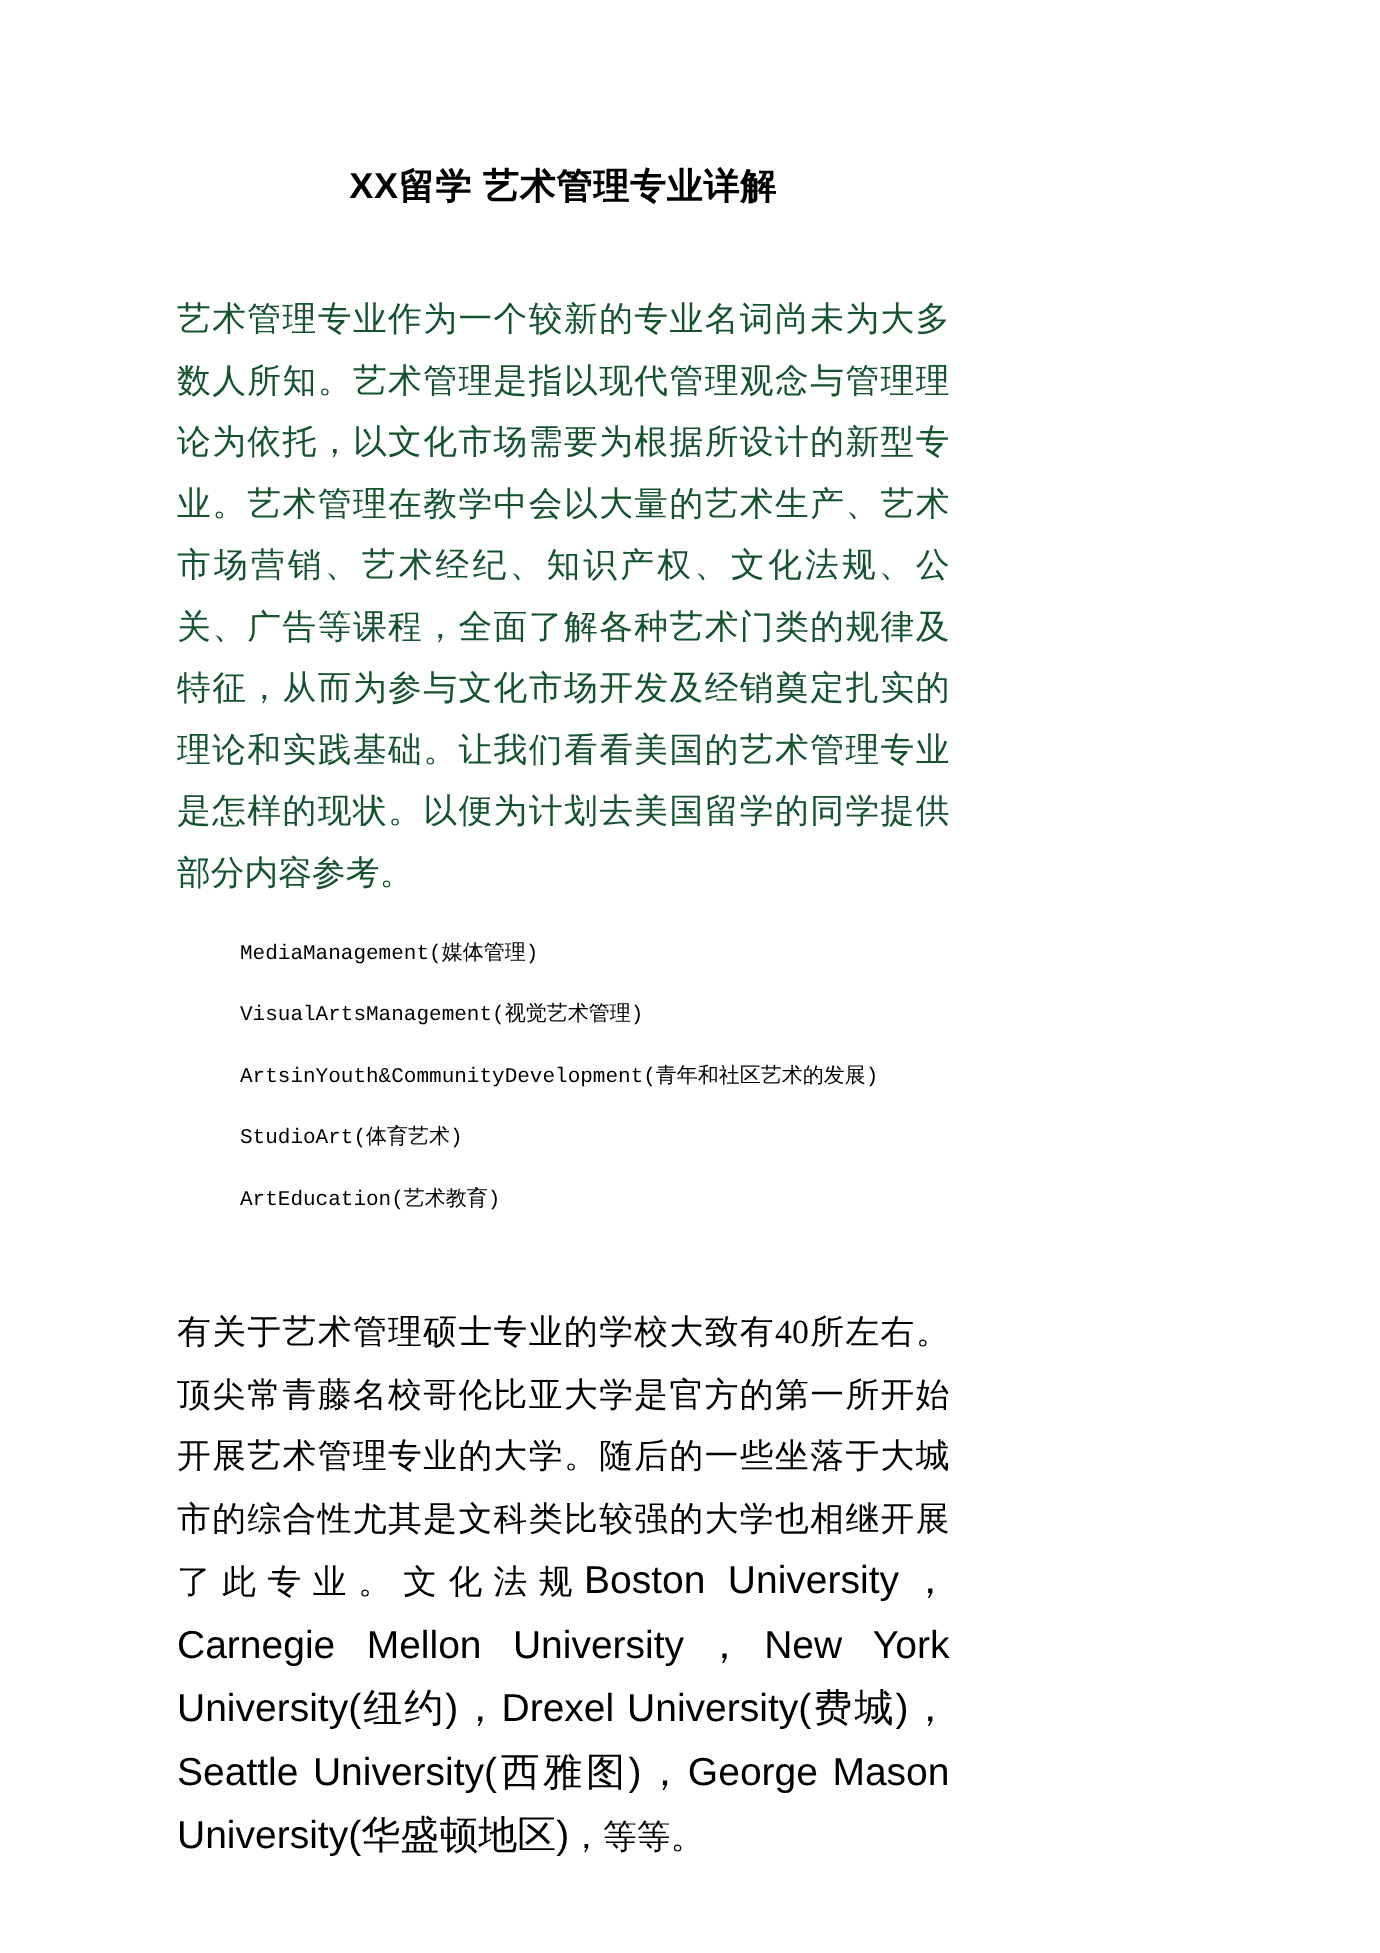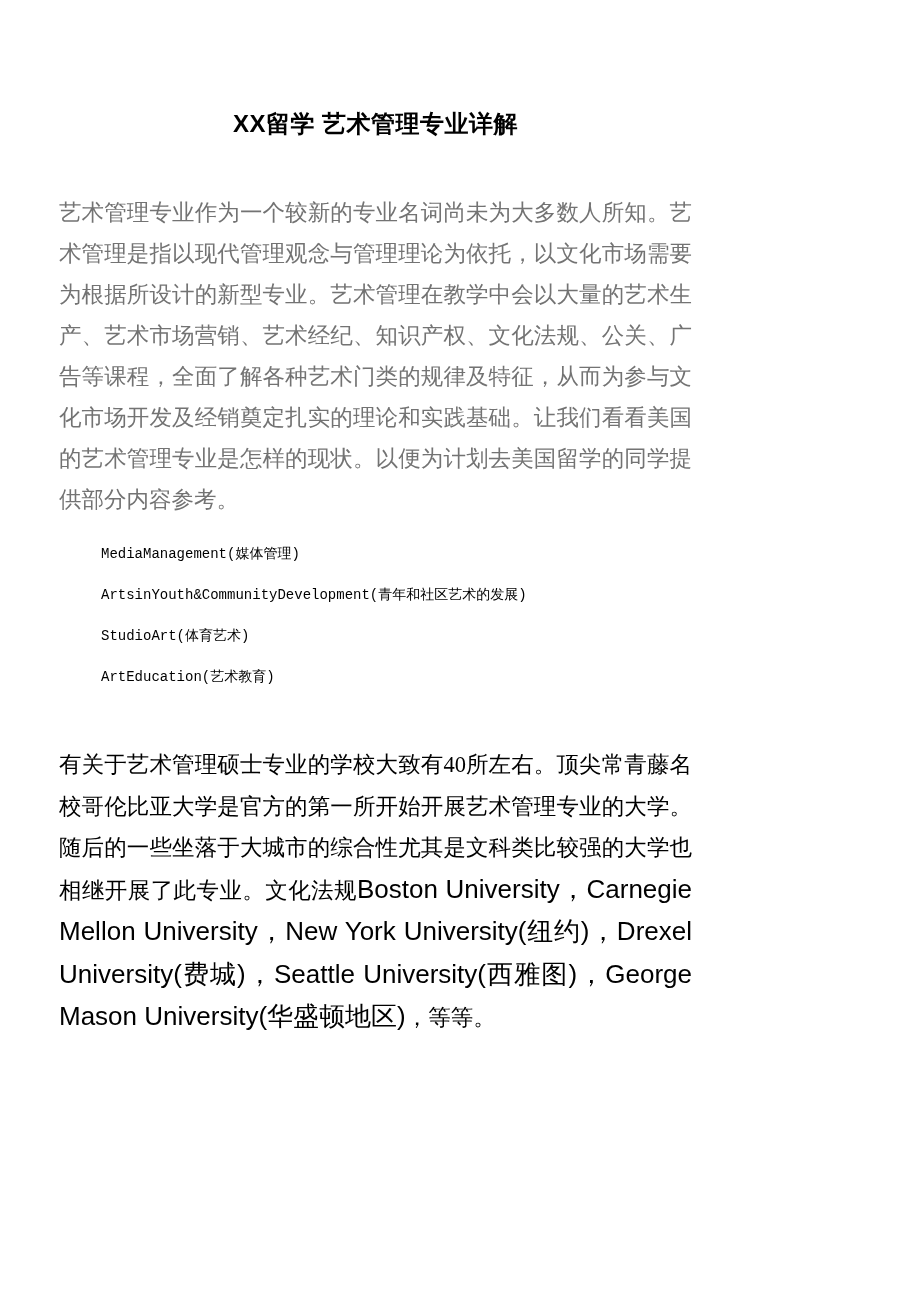--- a/index.html
+++ b/index.html
@@ -12,41 +12,41 @@
     height: 1302px;
     font-family: "Liberation Serif", serif;
     color: #000000;
     overflow: hidden;
   }
   .page {
     position: relative;
     width: 751px;
     height: 1302px;
     box-sizing: border-box;
-    padding: 0 59px;
+    padding: 0 118px;
   }
   .doc-title {
     margin: 0;
     padding-top: 108px;
     text-align: center;
     font-family: "Liberation Sans", sans-serif;
     font-weight: bold;
     font-size: 24px;
     letter-spacing: 0.5px;
     color: #000;
   }
   .body-text {
     margin: 0;
     padding-top: 52px;
     font-family: Liberation Serif, serif;
     font-size: 22.5px;
     line-height: 41px;
     text-align: justify;
     text-justify: inter-ideograph;
-    color: #737373;
+    color: #14532d;
   }
   .list-block {
     margin: 0;
     padding: 0;
     list-style: none;
     padding-top: 14px;
   }
   .list-block li {
     font-family: "Liberation Mono", monospace;
     font-size: 14px;
@@ -74,20 +74,21 @@
 <body>
 
 <div class="page">
 
   <h1 class="doc-title">XX留学 艺术管理专业详解</h1>
 
   <p class="body-text">艺术管理专业作为一个较新的专业名词尚未为大多数人所知。艺术管理是指以现代管理观念与管理理论为依托，以文化市场需要为根据所设计的新型专业。艺术管理在教学中会以大量的艺术生产、艺术市场营销、艺术经纪、知识产权、文化法规、公关、广告等课程，全面了解各种艺术门类的规律及特征，从而为参与文化市场开发及经销奠定扎实的理论和实践基础。让我们看看美国的艺术管理专业是怎样的现状。以便为计划去美国留学的同学提供部分内容参考。</p>
 
   <ul class="list-block">
     <li>MediaManagement(媒体管理)</li>
+    <li>VisualArtsManagement(视觉艺术管理)</li>
     <li>ArtsinYouth&amp;CommunityDevelopment(青年和社区艺术的发展)</li>
     <li>StudioArt(体育艺术)</li>
     <li>ArtEducation(艺术教育)</li>
   </ul>
 
   <p class="para-two">
     <span>有关于艺术管理硕士专业的学校大致有40所左右。顶尖常青藤名校哥伦比亚大学是官方的第一所开始开展艺术管理专业的大学。随后的一些坐落于大城市的综合性尤其是文科类比较强的大学也相继开展了此专业。文化法规</span><span class="mono-inline">Boston University，Carnegie Mellon University，New York University(纽约)，Drexel University(费城)，Seattle University(西雅图)，George Mason University(华盛顿地区)</span><span>，等等。</span>
   </p>
 
 </div>

